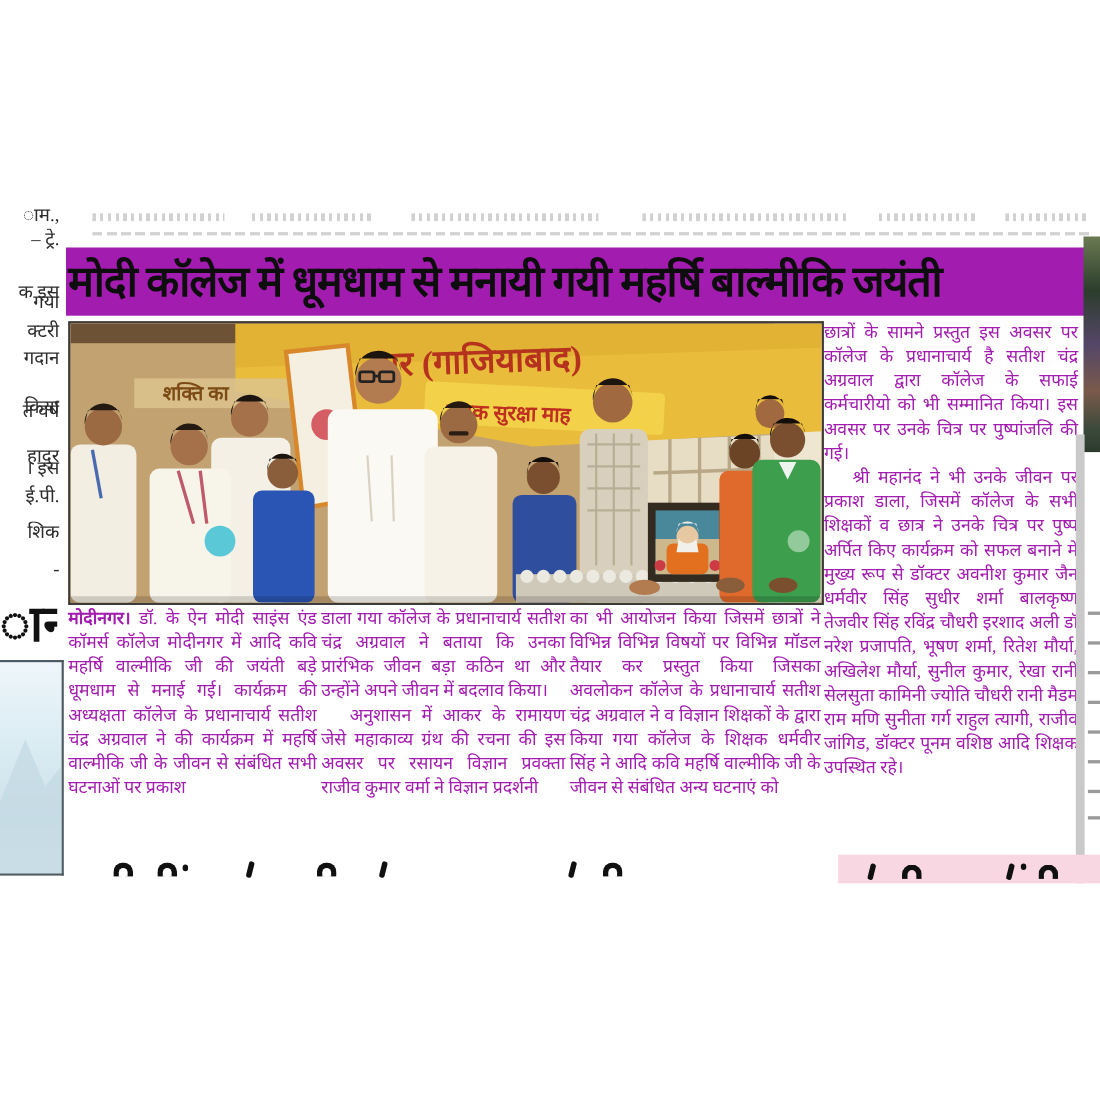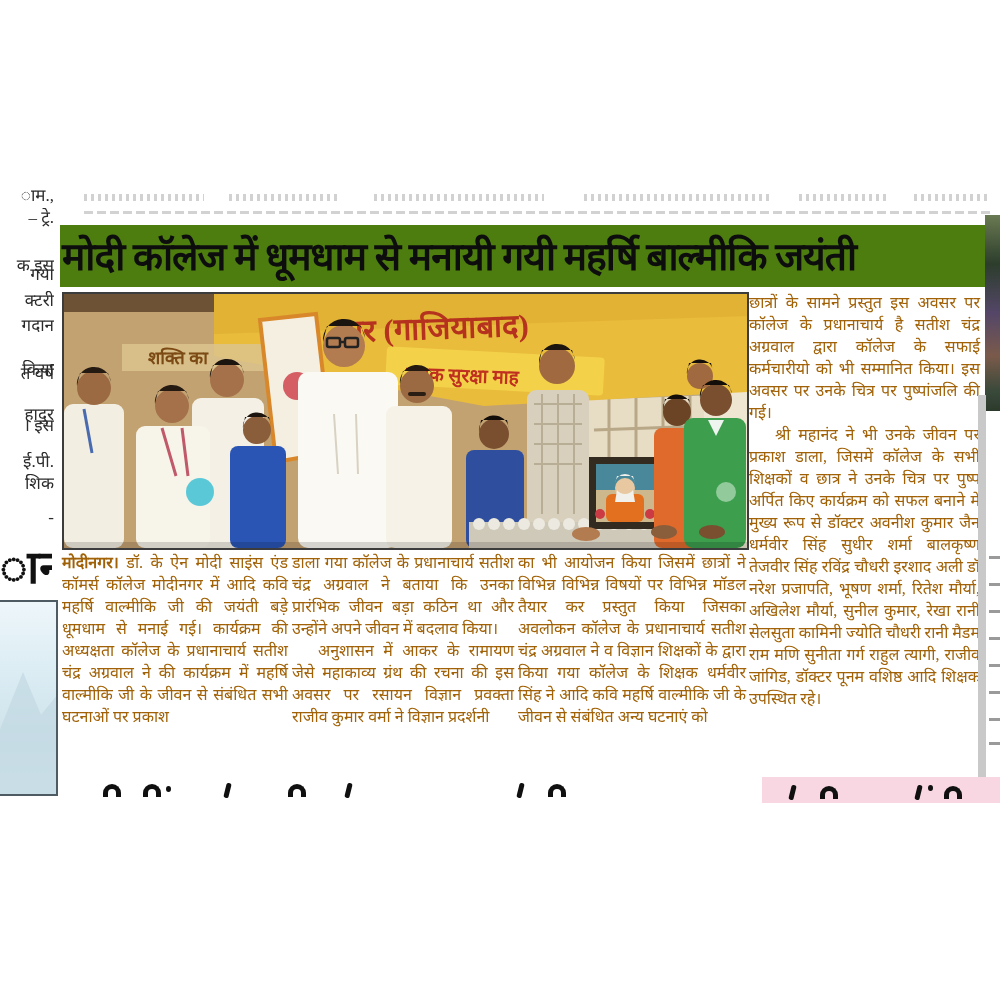--- a/index.html
+++ b/index.html
@@ -25,21 +25,21 @@
   .headline-bar{position:absolute;left:60px;top:225px;width:928px;height:62px;display:flex;align-items:center;}
   .headline-bar h1{margin:0;padding:2px 4px 0 2px;font-size:39px;font-weight:bold;color:#0d0d0d;
                    line-height:1.15;white-space:nowrap;letter-spacing:-1px;width:100%;}
 
   
   .photo{position:absolute;left:62px;top:292px;width:683px;height:254px;border:2px solid #3c3c3c;
          box-sizing:content-box;background:#c3a272;overflow:hidden;}
   .photo svg{display:block;}
 
   
-  .col{position:absolute;font-size:16px;line-height:22px;text-align:justify;color:#a16207;}
+  .col{position:absolute;font-size:16px;line-height:22px;text-align:justify;color:#a21caf;}
   .col p{margin:0;}
   .col p.indent{text-indent:26px;}
   .byline{font-weight:bold;text-align:center;font-size:17px;line-height:22px;}
   .lead{font-weight:bold;}
 
   
   .right-photo-strip{position:absolute;left:985px;top:215px;width:15px;height:196px;
       background:linear-gradient(180deg,#6a7a52 0%,#2c3d2c 25%,#544668 50%,#7a5a4a 72%,#39493a 90%,#2c3a2c 100%);}
   .right-divider{position:absolute;left:978px;top:395px;width:8px;height:408px;background:#c9c9c9;}
   .right-frag{position:absolute;left:989px;width:11px;height:3px;background:#9a9a9a;}
@@ -70,28 +70,28 @@
     <span class="left-frag" style="top:186px">ाम.,</span>
     <span class="left-frag" style="top:208px">– ट्रे.</span>
     <span class="left-frag" style="top:256px">क इस</span>
     <span class="left-frag" style="top:265px">गया</span>
     <span class="left-frag" style="top:291px">क्टरी</span>
     <span class="left-frag" style="top:316px">गदान</span>
     <span class="left-frag" style="top:360px">किया</span>
     <span class="left-frag" style="top:364px">त वर्ष</span>
     <span class="left-frag" style="top:405px">हादुर</span>
     <span class="left-frag" style="top:416px">। इस</span>
-    <span class="left-frag" style="top:452px">ई.पी.</span>
+    <span class="left-frag" style="top:441px">ई.पी.</span>
     <span class="left-frag" style="top:474px">शिक</span>
     <span class="left-frag" style="top:508px">-</span>
     <div class="left-big-frag">ान</div>
     <div class="left-image-box"></div>
   </div>
 
-  <div class="headline-bar" style="background:#4d7c0f">
+  <div class="headline-bar" style="background:#a21caf">
     <h1>मोदी कॉलेज में धूमधाम से मनायी गयी महर्षि बाल्मीकि जयंती</h1>
   </div>
 
   <div class="photo">
     <svg width="683" height="254" viewBox="0 0 683 254" xmlns="http://www.w3.org/2000/svg">
 
       <rect width="683" height="254" fill="#c3a272"></rect>
       <rect x="0" y="0" width="683" height="18" fill="#6e5236"></rect>
       <rect x="520" y="14" width="130" height="240" fill="#e7dcc4"></rect>
       <rect x="640" y="0" width="43" height="254" fill="#efe6d2"></rect>

